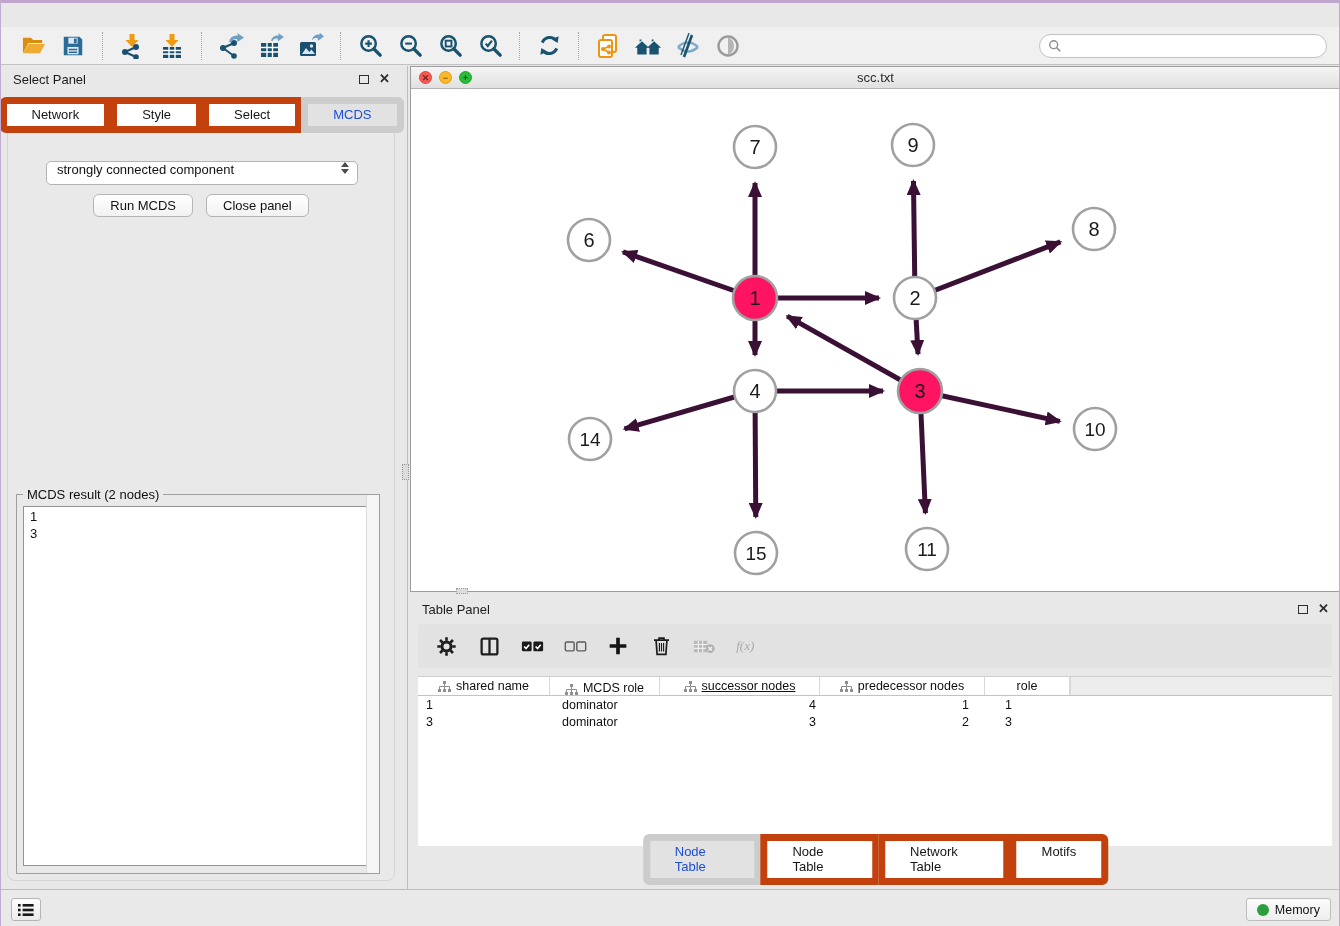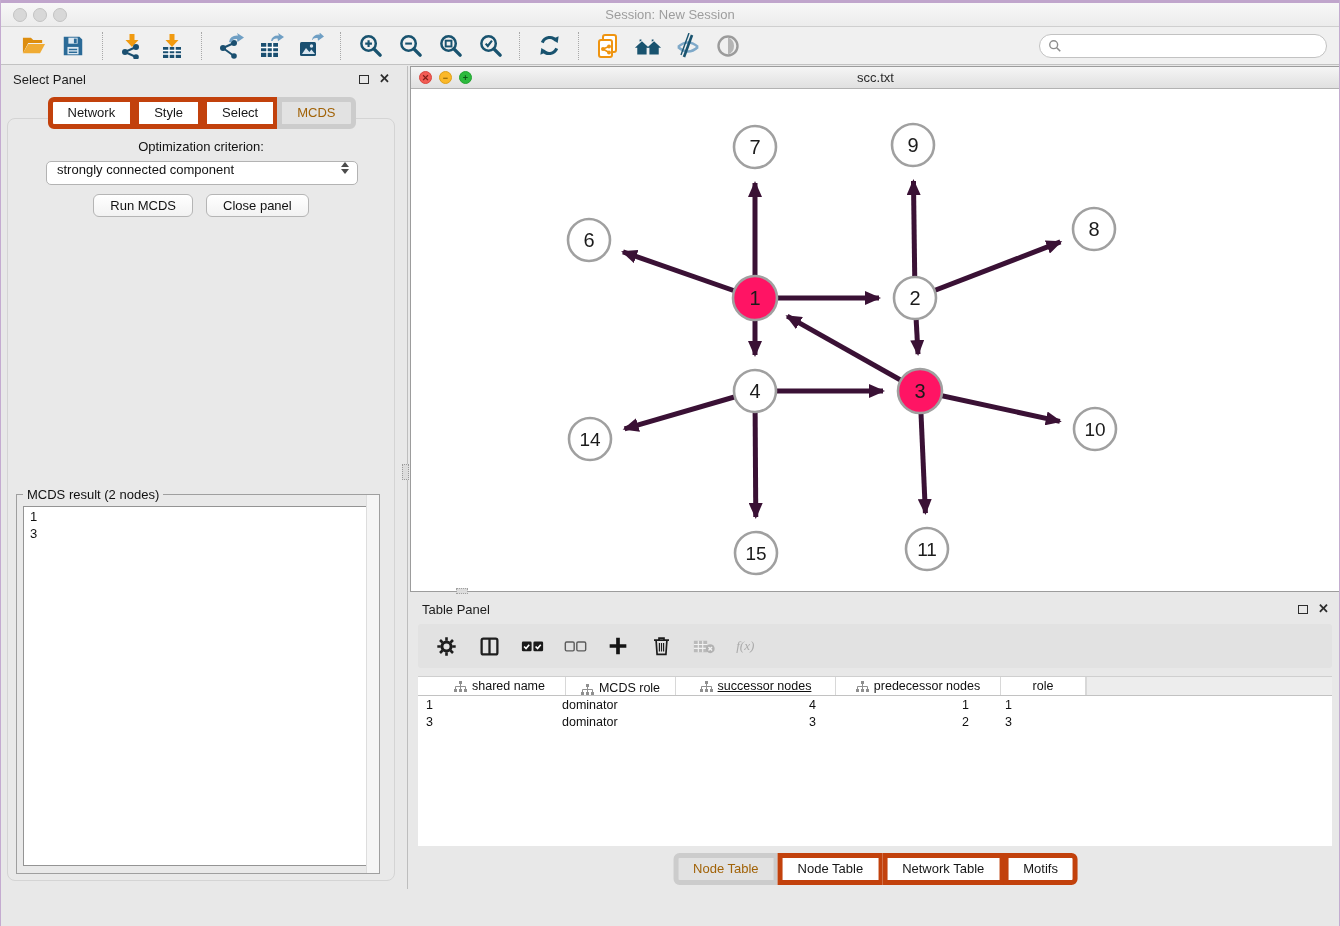--- a/index.html
+++ b/index.html
@@ -30,25 +30,25 @@
 
   
   #control-panel { position:absolute; left:0; top:66px; width:401px; height:823px; }
   .panel-head { position:relative; height:26px; display:flex; align-items:center; padding:0 12px; }
   .panel-head .ttl { font-size:13px; color:#1c1c1c; }
   .panel-icons { margin-left:auto; display:flex; align-items:center; gap:10px; }
   .float-ic { width:10px; height:9px; border:1.6px solid #2d2d2d; display:inline-block; }
   .close-ic { font-size:13px; font-weight:bold; color:#2d2d2d; line-height:10px; }
 
   .seg-group { display:flex; }
-  .seg { padding:3px 15px 4px; font-size:13px; color:#161616; background:#fff;
-         border:5px solid #c2410c; margin-left:-1px; position:relative; }
+  .seg { padding:3px 25px 4px; font-size:13px; color:#161616; background:#fff;
+         border:7px solid #c2410c; margin-left:-1px; position:relative; }
   .seg:first-child { border-radius:6px 0 0 6px; margin-left:0; }
   .seg:last-child  { border-radius:0 6px 6px 0; }
-  .seg.active { background:#e2e2e2; color:#a16207; border-color:#cccccc; }
+  .seg.active { background:#e2e2e2; color:#1d4ed8; border-color:#cccccc; }
 
   #cp-tabs { position:absolute; top:31px; left:50%; transform:translateX(-50%); z-index:2; }
   #cp-body { position:absolute; left:6px; right:7px; top:52px; bottom:8px;
              background:#e9e9e9; border:1px solid #d4d4d4; border-radius:8px; }
   #opt-label { position:absolute; top:20px; left:0; right:0; text-align:center; font-size:13px; color:#111; }
   #opt-select { position:absolute; top:42px; left:38px; width:312px; height:24px; background:#fff;
                 border:1px solid #b3b3b3; border-radius:5px; display:flex; 
                 padding:0 8px 0 10px; font-size:13px; color:#111; }
   .stepper { margin-left:auto; display:flex; flex-direction:column; gap:2px; align-items:center; }
   .chev-up { width:0;height:0;border-left:4px solid transparent;border-right:4px solid transparent;border-bottom:5px solid #4c4c4c; }
@@ -118,26 +118,20 @@
                 background:linear-gradient(#fbfbfb,#eeeeee); border:1px solid #bdbdbd; border-radius:3px;
                 display:flex; align-items:center; gap:6px; font-size:12.5px; color:#111; }
   #memory-dot { width:12px; height:12px; border-radius:50%; background:#2d9e3e; }
 </style>
 </head>
 <body>
 
 <div id="root">
   <div class="accent-top"></div>
 
-  <div id="titlebar">
-    <span class="tl-gray t1"></span>
-    <span class="tl-gray t2"></span>
-    <span class="tl-gray t3"></span>
-    <div id="win-title">Session: New Session</div>
-  </div>
 
   <div id="toolbar">
     <span class="tbtn">
       <svg width="25" height="25" viewBox="0 0 26 26">
           <path fill="#dd8d0e" d="M2 21V5h8.3l2.4 2.4H22v3H7.5L2 21z"></path>
           <path fill="#f0ab33" d="M7.5 11.5H25L19.8 21H2z"></path>
         </svg>
     </span>
     <span class="tbtn">
       <svg width="24" height="24" viewBox="0 0 26 26">
@@ -293,21 +287,20 @@
         <span class="close-ic">✕</span>
       </span>
     </div>
     <div id="cp-tabs" class="seg-group">
         <span class="seg">Network</span>
         <span class="seg">Style</span>
         <span class="seg">Select</span>
         <span class="seg active">MCDS</span>
       </div>
     <div id="cp-body">
-      <div id="opt-label">Optimization criterion:</div>
       <div id="opt-select">
         <span>strongly connected component</span>
         <span class="stepper">
             <span class="chev-up"></span>
             <span class="chev-dn"></span>
           </span>
       </div>
       <div id="cp-buttons">
         <button class="mac-btn">Run MCDS</button>
         <button class="mac-btn">Close panel</button>
@@ -444,21 +437,21 @@
       </span>
       <span class="tp-ic">
         <svg width="34" height="22" viewBox="0 0 40 26">
             <text x="2" y="20" font-size="22" font-style="italic" font-family="Liberation Serif, serif" fill="#ababab">f(x)</text>
           </svg>
       </span>
     </div>
 
     <div id="tbl">
       <div id="tbl-head">
-          <div class="th" style="width: 132px; margin-left: 16px;">
+          <div class="th" style="width: 132px;">
             <svg width="13" height="11" viewBox="0 0 13 11">
               <g fill="#8f8f8f">
                 <rect x="5" y="0" width="3" height="3"></rect>
                 <rect x="0" y="8" width="3" height="3"></rect>
                 <rect x="5" y="8" width="3" height="3"></rect>
                 <rect x="10" y="8" width="3" height="3"></rect>
               </g>
               <path d="M6.5 3v2.5M1.5 8V5.5h10V8M6.5 5.5V8" stroke="#8f8f8f" fill="none"></path>
             </svg>
             <span>shared name</span>
@@ -525,13 +518,31 @@
     <div id="tp-bottom">
       <div id="tp-tabs" class="seg-group">
           <span class="seg active">Node Table</span>
           <span class="seg">Node Table</span>
           <span class="seg">Network Table</span>
           <span class="seg">Motifs</span>
         </div>
     </div>
   </div>
 
+  <div id="status-bar">
+    <div id="status-list-btn">
+      <svg width="16" height="14" viewBox="0 0 16 14">
+          <g fill="#1a1a1a">
+            <rect x="0" y="1" width="2.6" height="2.6"></rect>
+            <rect x="4.6" y="1" width="11" height="2.6"></rect>
+            <rect x="0" y="5.7" width="2.6" height="2.6"></rect>
+            <rect x="4.6" y="5.7" width="11" height="2.6"></rect>
+            <rect x="0" y="10.4" width="2.6" height="2.6"></rect>
+            <rect x="4.6" y="10.4" width="11" height="2.6"></rect>
+          </g>
+        </svg>
+    </div>
+    <div id="memory-btn">
+      <span id="memory-dot"></span>
+      <span>Memory</span>
+    </div>
+  </div>
 </div>
 
 </body></html>

